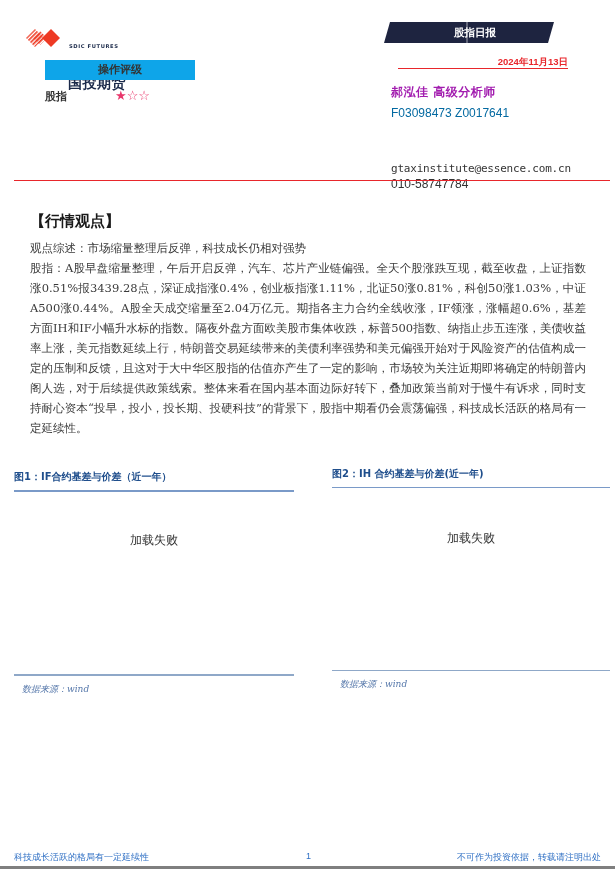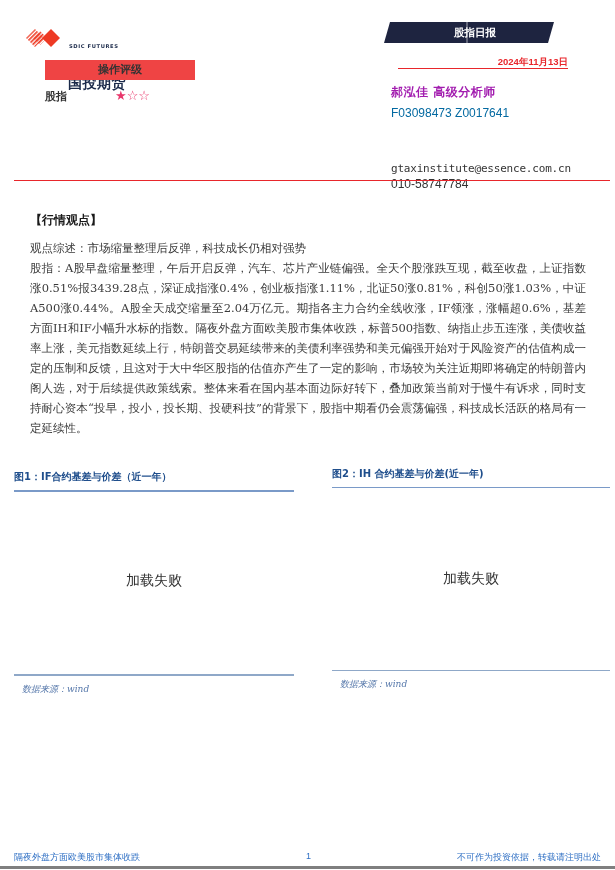--- a/index.html
+++ b/index.html
@@ -4,47 +4,47 @@
   <style>
     * { box-sizing: border-box; margin: 0; padding: 0; }
     html, body { width: 615px; height: 870px; background: #ffffff; overflow: hidden; }
     body { position: relative; font-family: "DejaVu Serif", "Liberation Serif", serif; color: #333; }
 
     .logo { position: absolute; left: 26px; top: 27px; width: 115px; height: 22px; }
     .logo-mark { position: absolute; left: 0; top: 2px; width: 34px; height: 18px; }
     .logo-cn { position: absolute; left: 42px; top: 0; font-family: "DejaVu Sans", sans-serif; font-weight: bold; font-size: 14px; color: #1b2a4a; letter-spacing: 0.5px; margin-top: 48px; }
     .logo-en { position: absolute; left: 43px; top: 16px; font-family: "DejaVu Sans", sans-serif; font-weight: bold; font-size: 5.2px; color: #1b2a4a; letter-spacing: 0.6px; }
 
-    .rating-head { position: absolute; left: 45px; top: 60px; width: 150px; height: 20px; background: #ef4444; text-align: center; font-size: 11px; font-weight: bold; line-height: 20px; color: #333; }
+    .rating-head { position: absolute; left: 45px; top: 60px; width: 150px; height: 20px; background: #0ea5e9; text-align: center; font-size: 11px; font-weight: bold; line-height: 20px; color: #333; }
     .rating-row { position: absolute; left: 45px; top: 89px; width: 150px; height: 16px; font-size: 11px; font-weight: bold; }
     .rating-label { position: absolute; left: 0; top: 0; }
     .rating-stars { position: absolute; left: 70px; top: -1px; color: #e8376b; font-size: 13px; letter-spacing: 0px; font-family: "DejaVu Sans", sans-serif; }
 
     .banner { position: absolute; left: 384px; top: 22px; width: 170px; height: 21px; }
     .banner-shape { position: absolute; left: 0; top: 0; width: 170px; height: 21px; }
     .banner-text { position: absolute; left: 0; top: 0; width: 170px; height: 21px; line-height: 21px; text-align: right; padding-right: 58px; color: #ffffff; font-size: 10.5px; font-weight: bold; }
 
     .date { position: absolute; left: 398px; top: 56px; width: 170px; text-align: right; color: #e8262b; font-family: "Liberation Sans", sans-serif; font-weight: bold; font-size: 9.5px; }
     .date-rule { position: absolute; left: 398px; top: 68px; width: 170px; height: 1px; background: #e8262b; }
 
     .analyst-name { position: absolute; left: 391px; top: 84px; font-size: 12px; font-weight: bold; color: #a21caf; letter-spacing: 0.5px; }
     .analyst-id { position: absolute; left: 391px; top: 106px; font-family: "Liberation Sans", sans-serif; font-size: 12px; color: #0369a1; }
     .analyst-phone { position: absolute; left: 391px; top: 141px; font-family: "Liberation Sans", sans-serif; font-size: 12px; color: #333; margin-top: 36px; }
     .analyst-email { position: absolute; left: 391px; top: 162px; font-family: "DejaVu Sans Mono", monospace; font-size: 11px; color: #333; letter-spacing: -0.2px; }
     .header-rule { position: absolute; left: 14px; top: 180px; width: 596px; height: 1px; background: #e8262b; }
 
-    .section-title { position: absolute; left: 30px; top: 212px; font-family: Liberation Serif, serif; font-weight: bold; font-size: 12px; color: #1a1a1a; }
+    .section-title { position: absolute; left: 30px; top: 212px; font-family: Liberation Serif, serif; font-weight: bold; font-size: 15px; color: #1a1a1a; }
     .body-text { position: absolute; left: 30px; top: 238px; width: 556px; font-size: 11.5px; line-height: 20px; color: #3a3a3a; text-align: justify; }
     .body-text p { margin: 0; }
 
     .fig { position: absolute; width: 280px; }
     .fig-title { font-family: "DejaVu Sans", sans-serif; font-weight: bold; font-size: 10px; color: #1f4e8c; height: 16px; line-height: 16px; }
     .fig-rule-top { height: 2px; background: #7a9ac8; margin-top: 3px; }
     .fig-body { height: 177px; position: relative; }
-    .fig-fail { position: absolute; left: 0; width: 100%; top: 10px; text-align: center; font-size: 14px; color: #333; margin-top: 40px; }
+    .fig-fail { position: absolute; left: 0; width: 100%; top: 10px; text-align: center; font-size: 12px; color: #333; }
     .fig-rule-bottom { height: 2px; background: #8fa8c8; }
     .fig-source { font-size: 9px; font-style: italic; color: #5577aa; margin-top: 7px; padding-left: 8px; }
 
     .footer-rule { position: absolute; left: 0; top: 866px; width: 615px; height: 3px; background: #7f7f7f; }
     .footer-left { position: absolute; left: 14px; top: 851px; font-family: "Liberation Sans", sans-serif; font-size: 9px; color: #2e6fc4; }
     .footer-page { position: absolute; left: 306px; top: 851px; font-family: "Liberation Sans", sans-serif; font-size: 9px; color: #2e6fc4; }
     .footer-right { position: absolute; right: 14px; top: 851px; font-family: "Liberation Sans", sans-serif; font-size: 9px; color: #2e6fc4; }
   </style>
 </head>
 <body>
@@ -105,16 +105,16 @@
 <div class="fig" style="left:332px; top:466px; width:278px;">
   <div class="fig-title">图2：IH 合约基差与价差(近一年)</div>
   <div class="fig-rule-top" style="margin-top:5px; height:1px;"></div>
   <div class="fig-body" style="height:182px;">
     <div class="fig-fail" style="top:42px;">加载失败</div>
   </div>
   <div class="fig-rule-bottom" style="height:1px;"></div>
   <div class="fig-source">数据来源：wind</div>
 </div>
 
-<div class="footer-left">隔夜外盘方面欧美股市集体收跌</div>
+<div class="footer-left">科技成长活跃的格局有一定延续性</div>
 <div class="footer-page">1</div>
 <div class="footer-right">不可作为投资依据，转载请注明出处</div>
 <div class="footer-rule"></div>
 
 </body></html>

